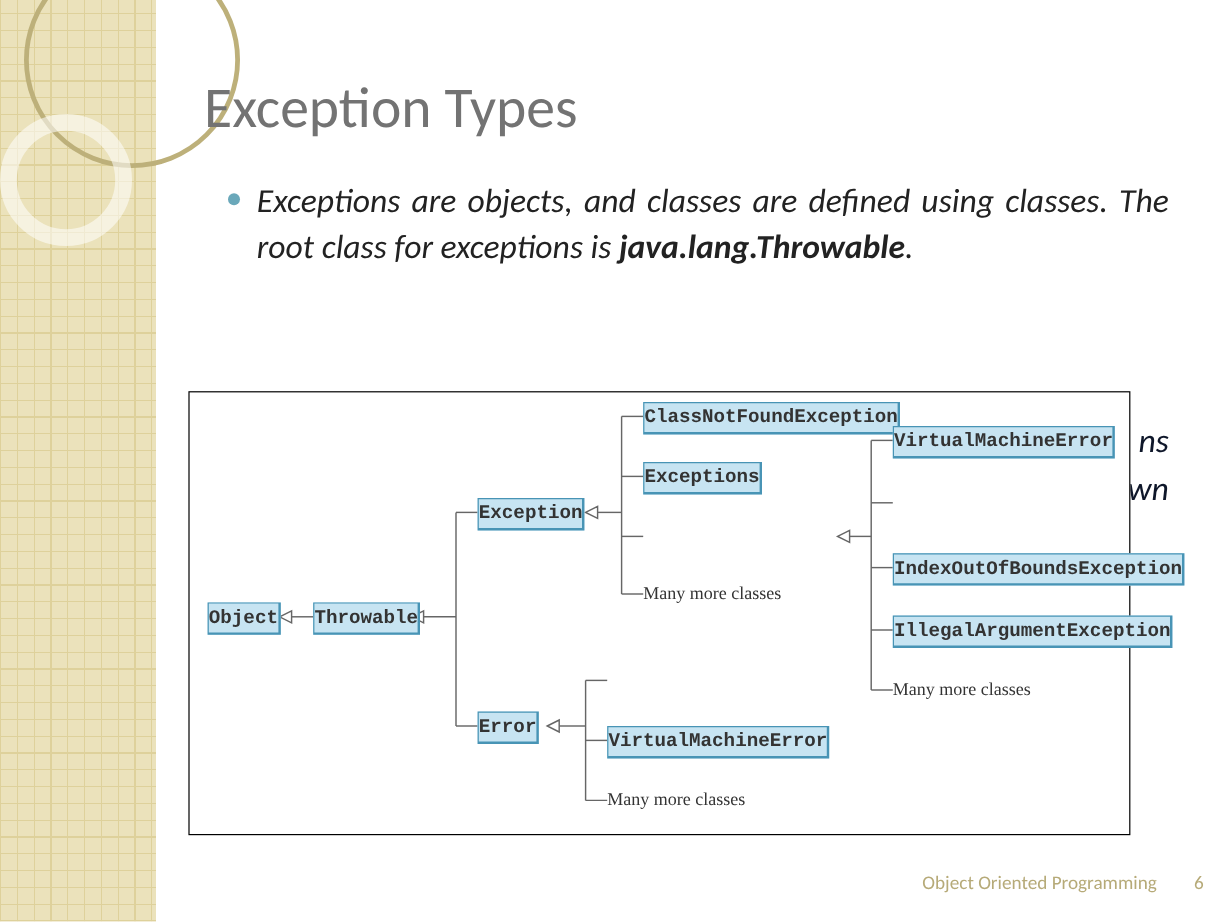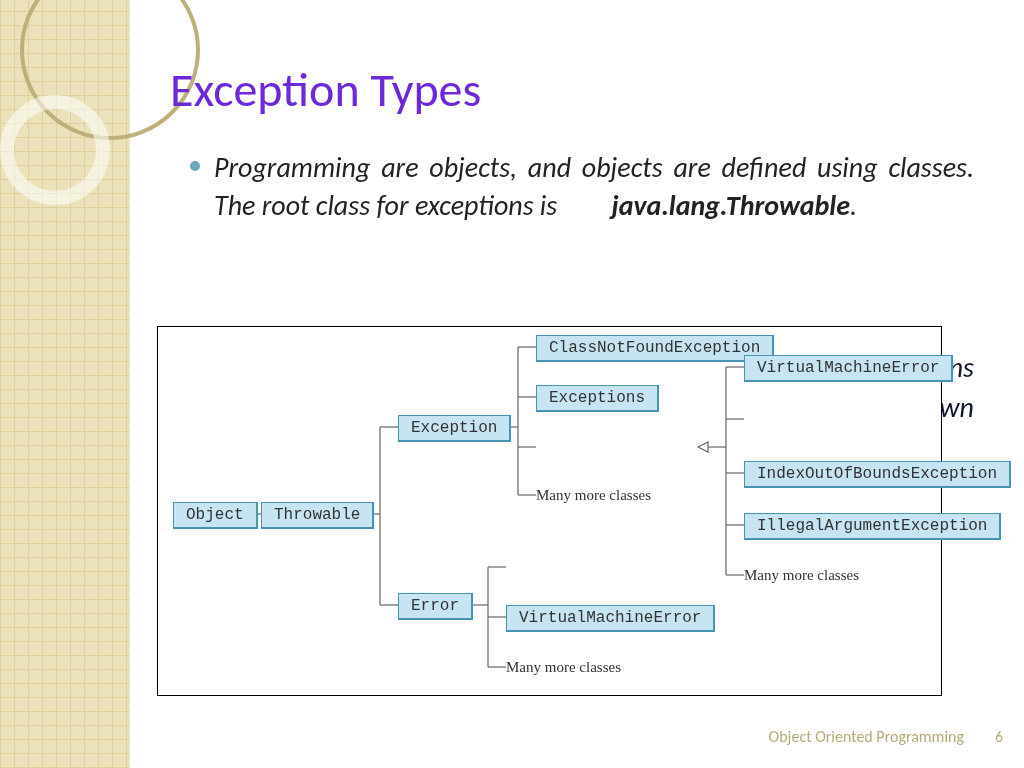--- a/index.html
+++ b/index.html
@@ -42,21 +42,21 @@
   }
 
   .content {
     position: absolute;
     left: 170px; top: 60px;
     right: 50px;
   }
   h1 {
     font-size: 48px;
     font-weight: 400;
-    color: #6d28d9;
+    color: #737373;
     margin-bottom: 30px;
   }
 
   .bullet-row {
     display: flex;
     align-items: flex-start;
     gap: 14px;
     margin-left: 20px;
     margin-right: 0;
   }
@@ -67,21 +67,21 @@
     margin-top: 12px;
     flex-shrink: 0;
   }
   .bullet-text {
     font-size: 28px;
     font-style: italic;
     color: #222;
     text-align: justify;
     line-height: 1.35;
   }
-  .bullet-text .strong { font-weight: 700; margin-left: 48px; }
+  .bullet-text .strong { font-weight: 700; }
 
   .obscured-text {
     position: absolute;
     font-size: 28px;
     font-style: italic;
     color: #0f172a;
     right: 50px;
   }
 
   
@@ -96,22 +96,23 @@
   }
   .dnode {
     position: absolute;
     background: #c7e4f2;
     border: 1px solid #4894b5;
     border-right-width: 2px;
     border-bottom-width: 2px;
     font-family: Consolas, "Courier New", monospace;
     font-size: 16px;
     color: #333;
-    padding: 3px 12px;
+    padding: 3px 0;
     white-space: nowrap;
+    font-weight: bold;
   }
   .dlabel {
     position: absolute;
     font-family: "Times New Roman", serif;
     font-size: 15px;
     color: #333;
     white-space: nowrap;
   }
 
   svg.connectors {
@@ -146,21 +147,21 @@
 <div class="sidebar"></div>
 <div class="ring ring1"></div>
 <div class="ring ring2"></div>
 
 <div class="content">
   <h1>Exception Types</h1>
 
   <div class="bullet-row">
     <div class="bullet-dot"></div>
     <div class="bullet-text">
-      <span>Programming are objects, and objects are defined using classes. The root class for exceptions is </span><span class="strong">java.lang.Throwable</span><span>.</span>
+      <span>Exceptions are objects, and classes are defined using classes. The root class for exceptions is </span><span class="strong">java.lang.Throwable</span><span>.</span>
     </div>
   </div>
 </div>
 
 <div class="obscured-text" style="top:350px">ns</div>
 <div class="obscured-text" style="top:390px">wn</div>
 <div class="obscured-text" style="top:510px">ion</div>
 
 <div class="diagram">
 

